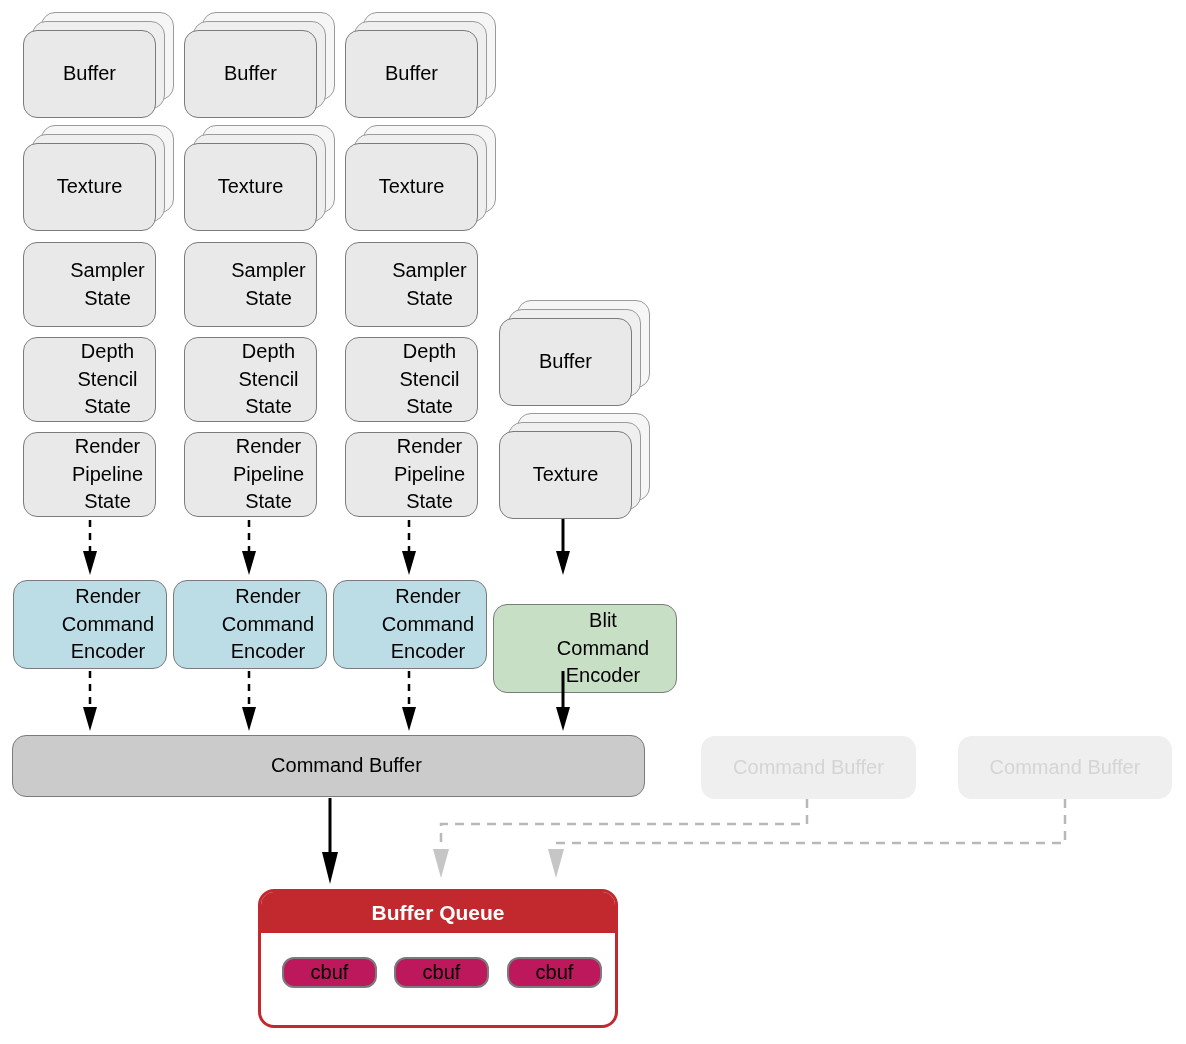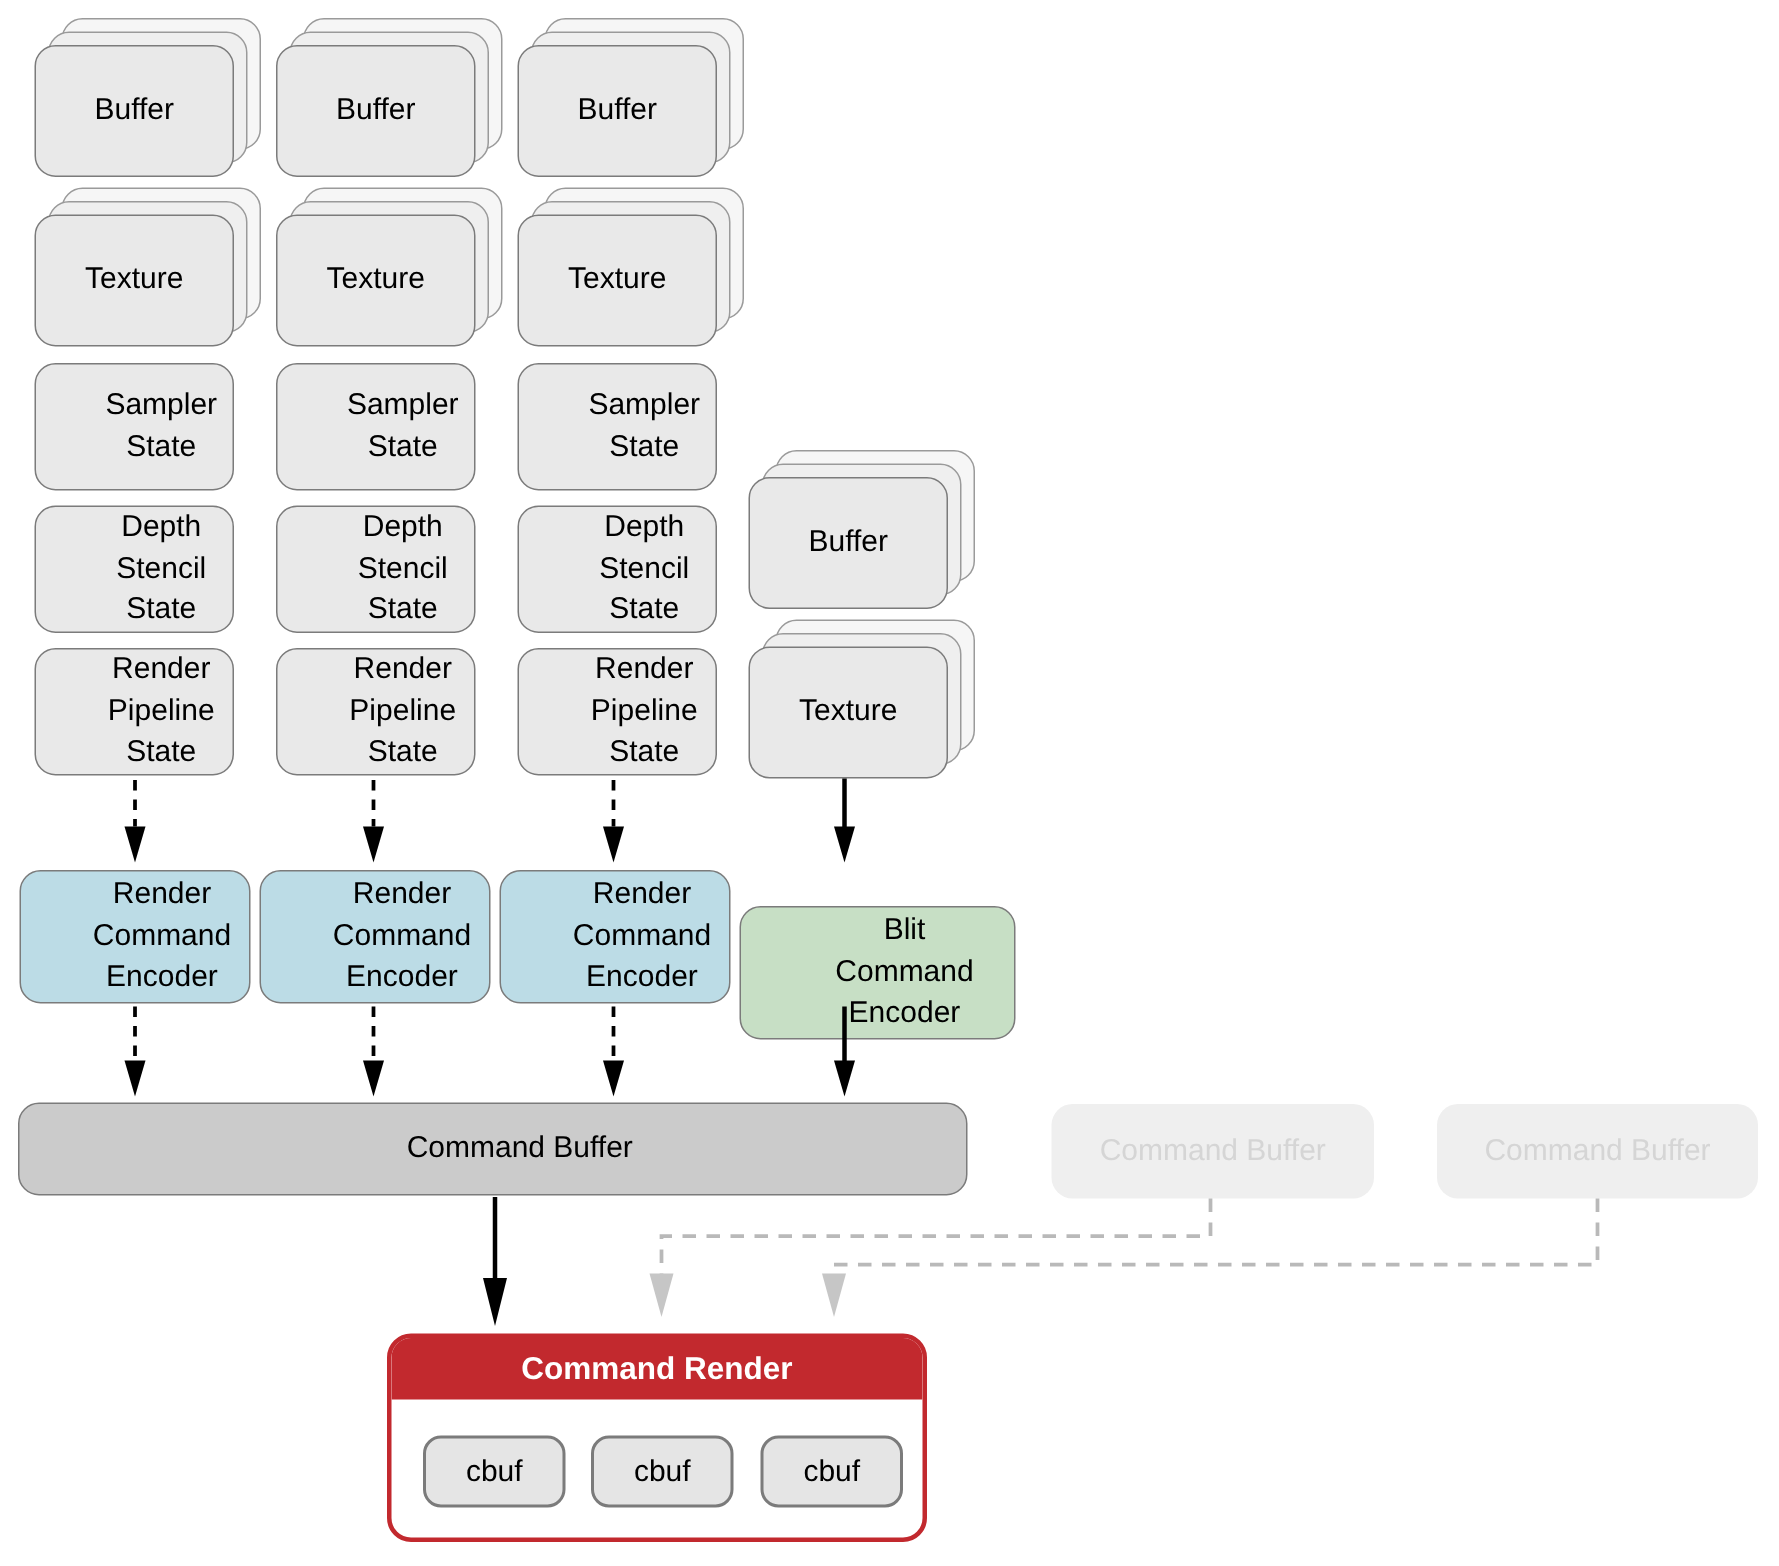--- a/index.html
+++ b/index.html
@@ -46,22 +46,22 @@
     border:3px solid #c2292e; border-radius:16px; background:#fff;
     overflow:hidden;
   }
   .queue-header {
     height:41px; background:#c2292e; color:#fff;
     font-weight:bold; font-size:21px;
     display:flex; align-items:center; justify-content:center;
   }
   .cbuf {
     position:absolute; box-sizing:border-box;
-    width:95px; height:48px;
-    background:#e5e5e5; border:2px solid #7b7b7b; border-radius:12px;
+    width:95px; height:31px;
+    background:#be185d; border:2px solid #7b7b7b; border-radius:12px;
     font-size:20px; display:flex; align-items:center; justify-content:center;
   }
   svg.overlay { position:absolute; left:0; top:0; pointer-events:none; }
 </style>
 </head>
 <body>
 
 <div id="canvas">
 
   <div class="stack" style="left:23px; top:12px;">
@@ -143,21 +143,21 @@
   <div class="node encoder enc-green" style="left:493px; top:580px; width:184px;margin-top:24px;">Blit
 Command
 Encoder</div>
 
   <div class="node cmdbuf" style="left:12px; top:735px; width:633px; height:62px;">Command Buffer</div>
 
   <div class="faded-cmdbuf" style="left:701px; top:736px; width:215px; height:63px;">Command Buffer</div>
   <div class="faded-cmdbuf" style="left:958px; top:736px; width:214px; height:63px;">Command Buffer</div>
 
   <div class="queue" style="left:258px; top:889px; width:360px; height:139px;">
-    <div class="queue-header">Command Render</div>
+    <div class="queue-header">Buffer Queue</div>
   </div>
   <div class="cbuf" style="left:282px; top:957px;">cbuf</div>
   <div class="cbuf" style="left:394px; top:957px;">cbuf</div>
   <div class="cbuf" style="left:507px; top:957px;">cbuf</div>
 
   <svg class="overlay" width="1186" height="1044" viewBox="0 0 1186 1044">
 
     <line x1="90" y1="520" x2="90" y2="551" stroke="#000" stroke-width="2.5" stroke-dasharray="7 6"></line>
     <polygon points="90,575 83,551 97,551" fill="#000"></polygon>
     <line x1="249" y1="520" x2="249" y2="551" stroke="#000" stroke-width="2.5" stroke-dasharray="7 6"></line>

